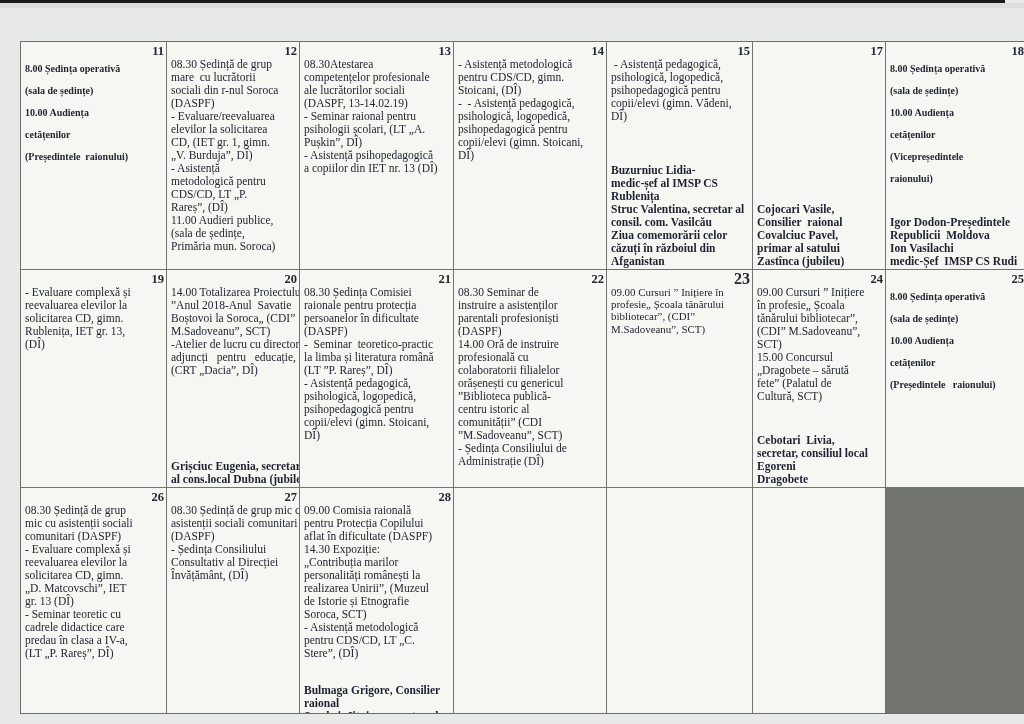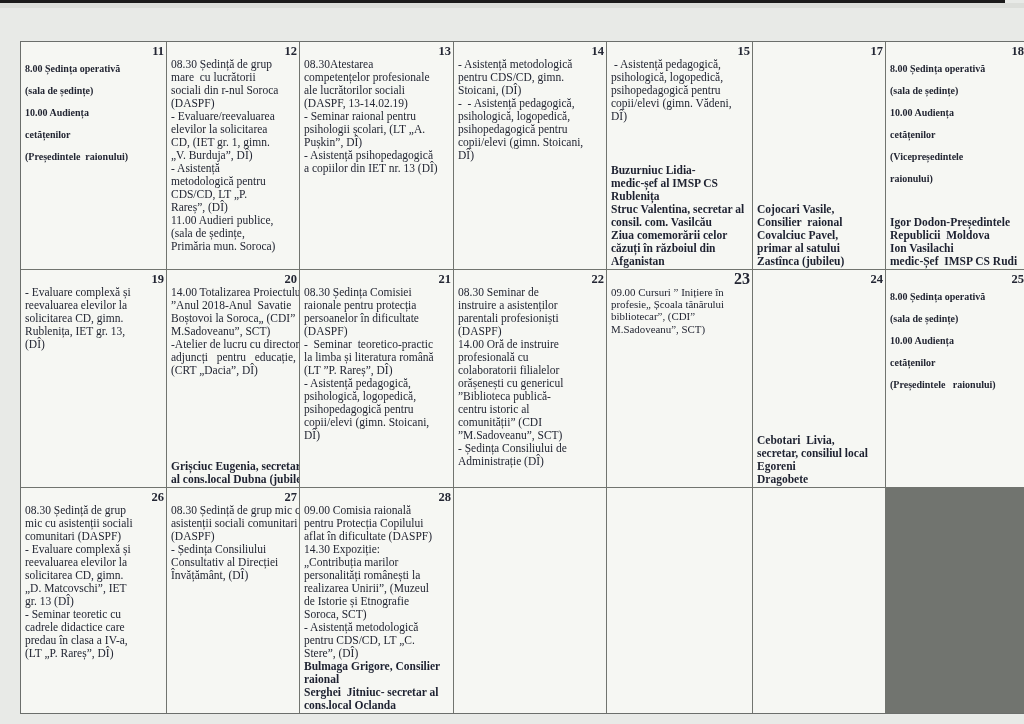--- a/index.html
+++ b/index.html
@@ -23,21 +23,21 @@
     background:#f6f7f3;
     color:#232633;
     font-size:11.5px;line-height:13px;
     padding:2px 2px 1px 4px;
     display:flex;flex-direction:column;
     overflow:hidden;
   }
   .day{font-weight:bold;font-size:12.5px;line-height:14px;text-align:right;}
   .body{white-space:pre;}
   .spacer{flex:1 1 auto;}
-  .notes{white-space:pre;font-weight:bold;color:#1d2130;}
+  .notes{white-space:pre;font-weight:bold;color:#1d2130;margin-top:24px;}
   .cell.bold .body{font-weight:bold;font-size:10px;line-height:22px;}
   .cell.compact{font-size:10.9px;line-height:12.2px;}
   .cell.compact .day{font-size:16px;}
 </style>
 </head>
 <body>
 
 <div class="scan-shade"></div>
 <div class="scan-strip"></div>
 
@@ -186,20 +186,29 @@
     </div>
     <div class="cell compact">
       <div class="day">23</div>
       <div class="body">09.00 Cursuri ” Inițiere în
 profesie„ Școala tănărului
 bibliotecar”, (CDI”
 M.Sadoveanu”, SCT)</div>
     </div>
     <div class="cell">
       <div class="day">24</div>
+      <div class="body">09.00 Cursuri ” Inițiere
+în profesie„ Școala
+tănărului bibliotecar”,
+(CDI” M.Sadoveanu”,
+SCT)
+15.00 Concursul
+„Dragobete – sărută
+fete” (Palatul de
+Cultură, SCT)</div>
       <div class="spacer"></div>
       <div class="notes">Cebotari  Livia,
 secretar, consiliul local
 Egoreni
 Dragobete</div>
     </div>
     <div class="cell bold">
       <div class="day">25</div>
       <div class="body">8.00 Ședința operativă
 (sala de ședințe)

